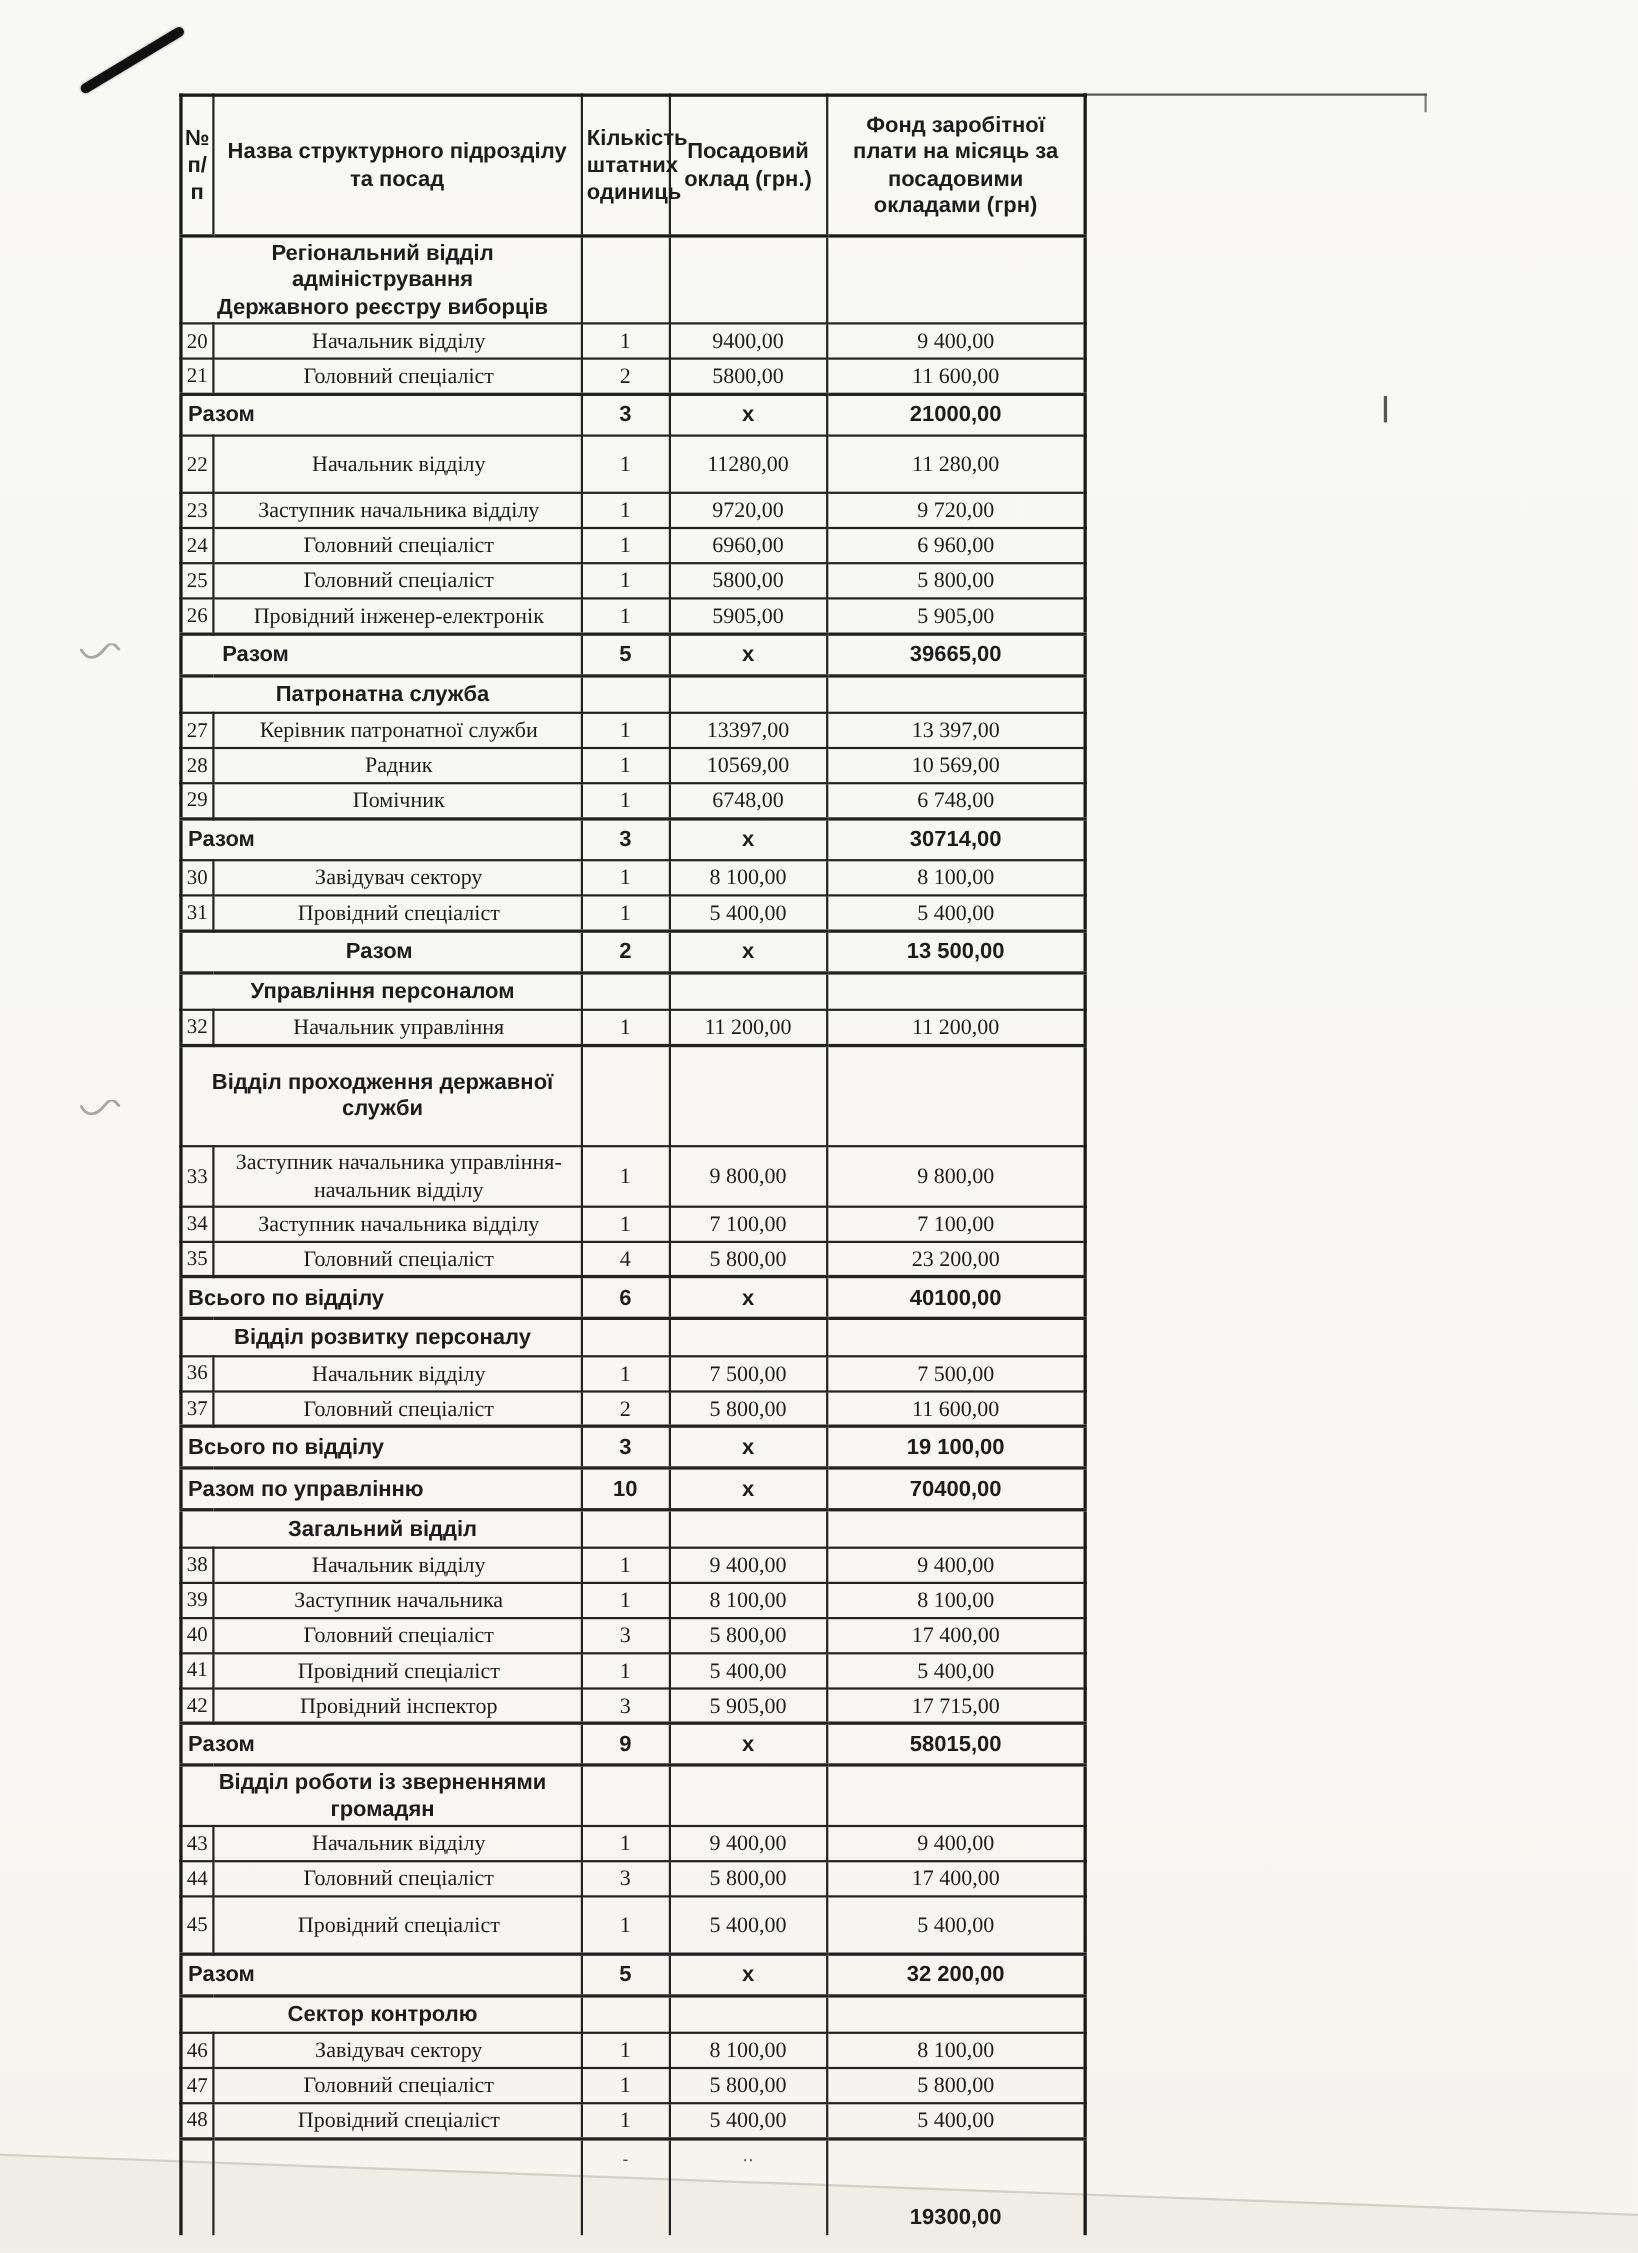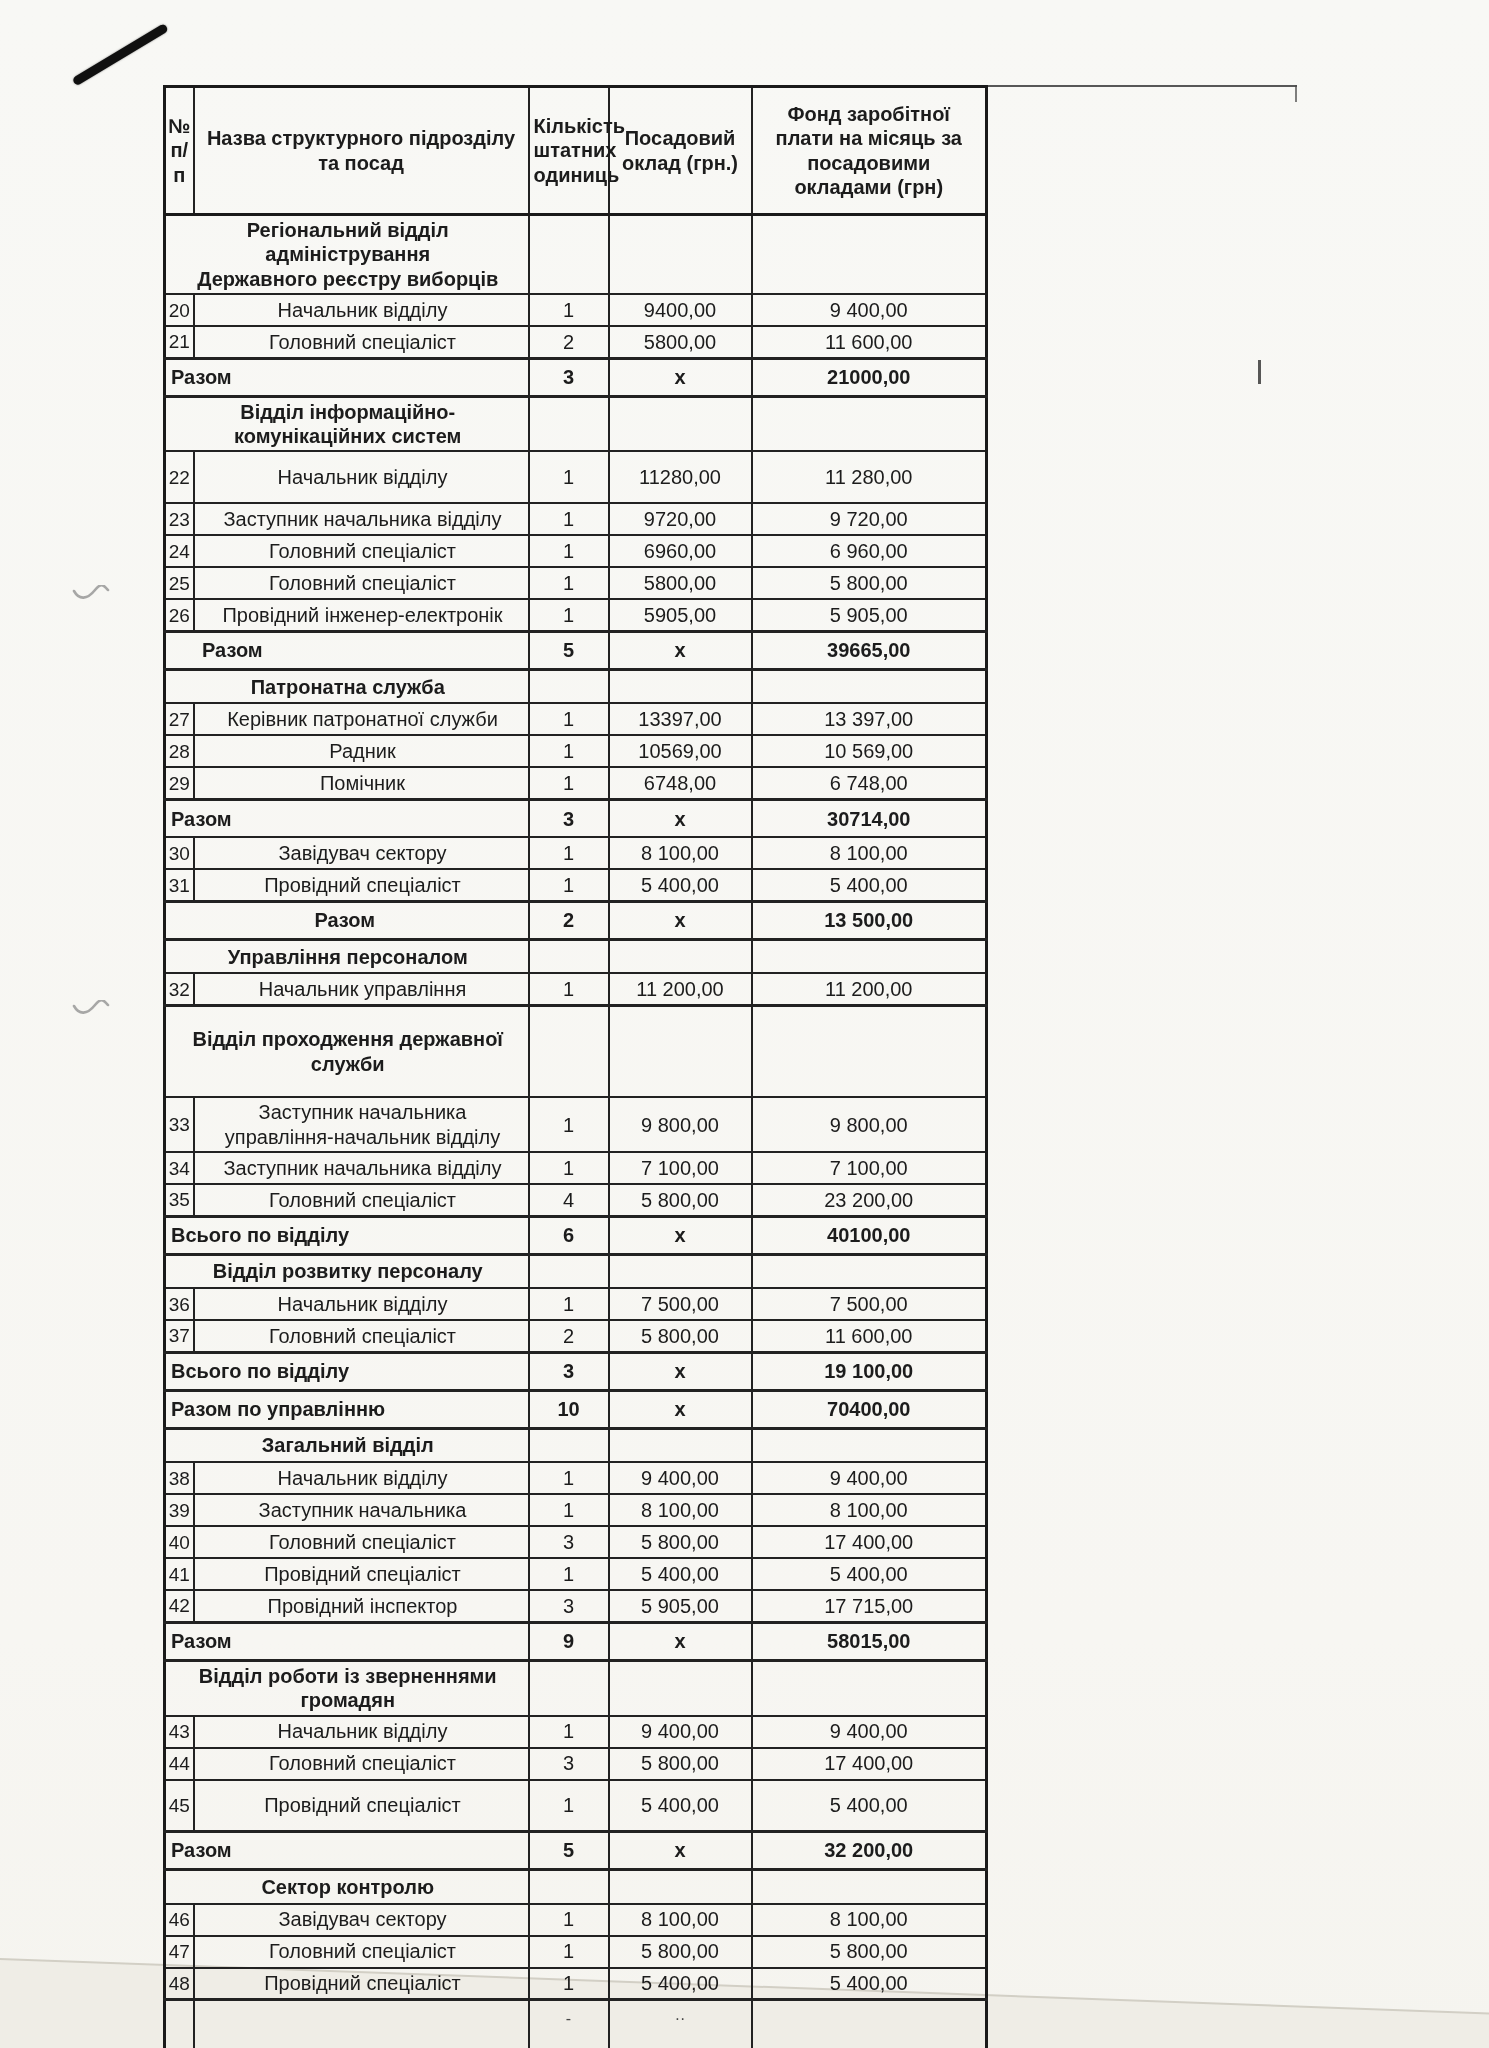--- a/index.html
+++ b/index.html
@@ -44,21 +44,21 @@
   th,td{border:2px solid #222;padding:2px 4px;font-size:20px;line-height:1.22;background:transparent;}
   thead tr{height:128px;}
   thead th{font-weight:700;text-align:center;vertical-align:middle;border-bottom:3px solid #1a1a1a;white-space:pre-line;}
   thead th.h-num{font-weight:700;padding:2px 1px;}
 
   tr.section{height:34px;}
   tr.section.tall{height:92px;}
   tr.section td.c-name{font-weight:700;white-space:pre-line;padding-left:6px;vertical-align:middle;border-top-width:3px;}
   tr.section td{border-top-width:3px;}
 
-  tr.item{height:32px;}
+  tr.item{height:32px;font-family:Liberation Serif, serif;}
   tr.item.tall{height:52px;}
   tr.item td{vertical-align:middle;}
   td.c-num{text-align:center;font-size:19px;padding:2px 1px;}
   td.c-name{text-align:center;padding-left:7px;}
   td.c-count,td.c-sal,td.c-fund{text-align:center;}
 
   tr.total{height:38px;}
   tr.total td{border-top-width:3px;vertical-align:middle;}
   tr.total td.c-label{font-weight:700;text-align:left;padding-left:5px;}
   tr.total.indent td.c-label{padding-left:36px;}
@@ -133,26 +133,20 @@
           <td class="c-count">2</td>
           <td class="c-sal">5800,00</td>
           <td class="c-fund">11 600,00</td>
         </tr>
         <tr class="total">
           <td class="c-label" colspan="2">Разом</td>
           <td class="c-count">3</td>
           <td class="c-sal">x</td>
           <td class="c-fund">21000,00</td>
         </tr>
-        <tr class="section">
-          <td class="c-name" colspan="2">Відділ інформаційно-комунікаційних систем</td>
-          <td class="c-count"></td>
-          <td class="c-sal"></td>
-          <td class="c-fund"></td>
-        </tr>
         <tr class="item tall">
           <td class="c-num">22</td>
           <td class="c-name">Начальник відділу</td>
           <td class="c-count">1</td>
           <td class="c-sal">11280,00</td>
           <td class="c-fund">11 280,00</td>
         </tr>
         <tr class="item">
           <td class="c-num">23</td>
           <td class="c-name">Заступник начальника відділу</td>

